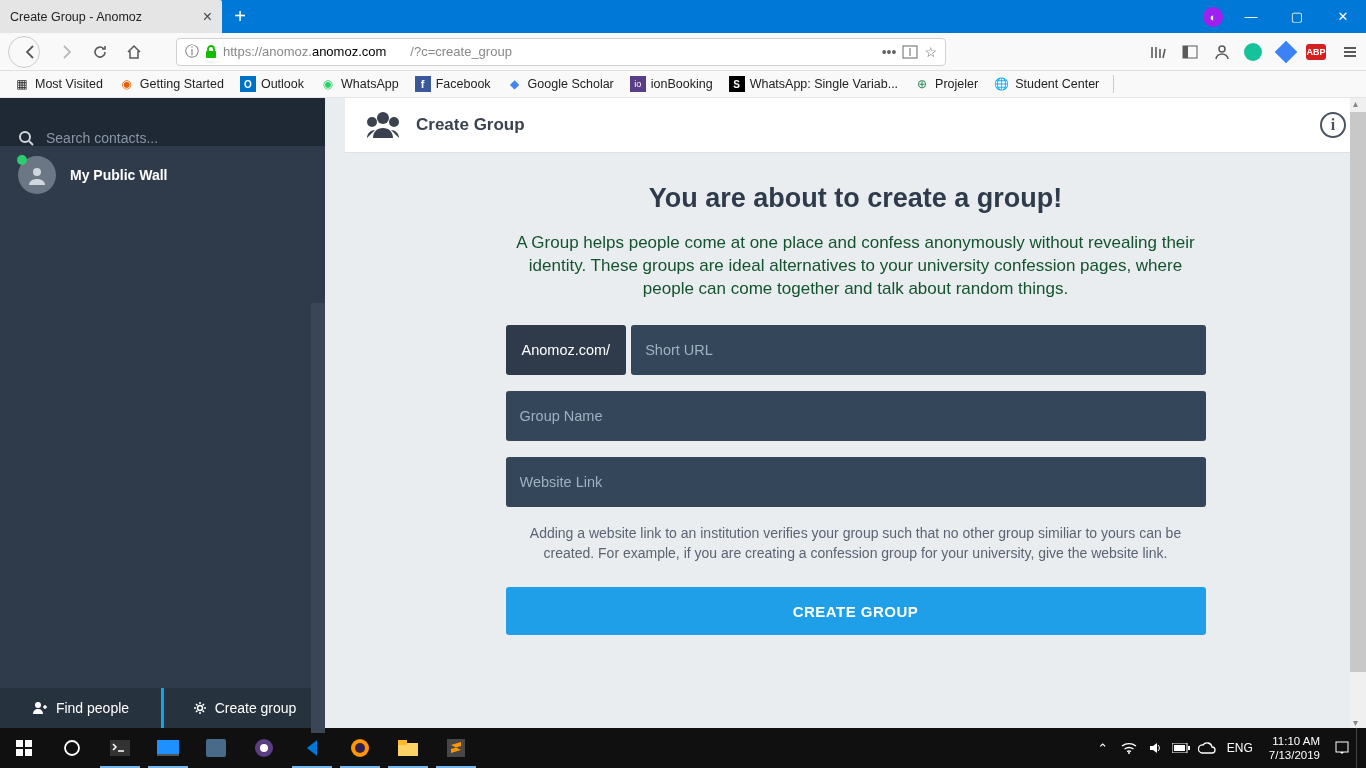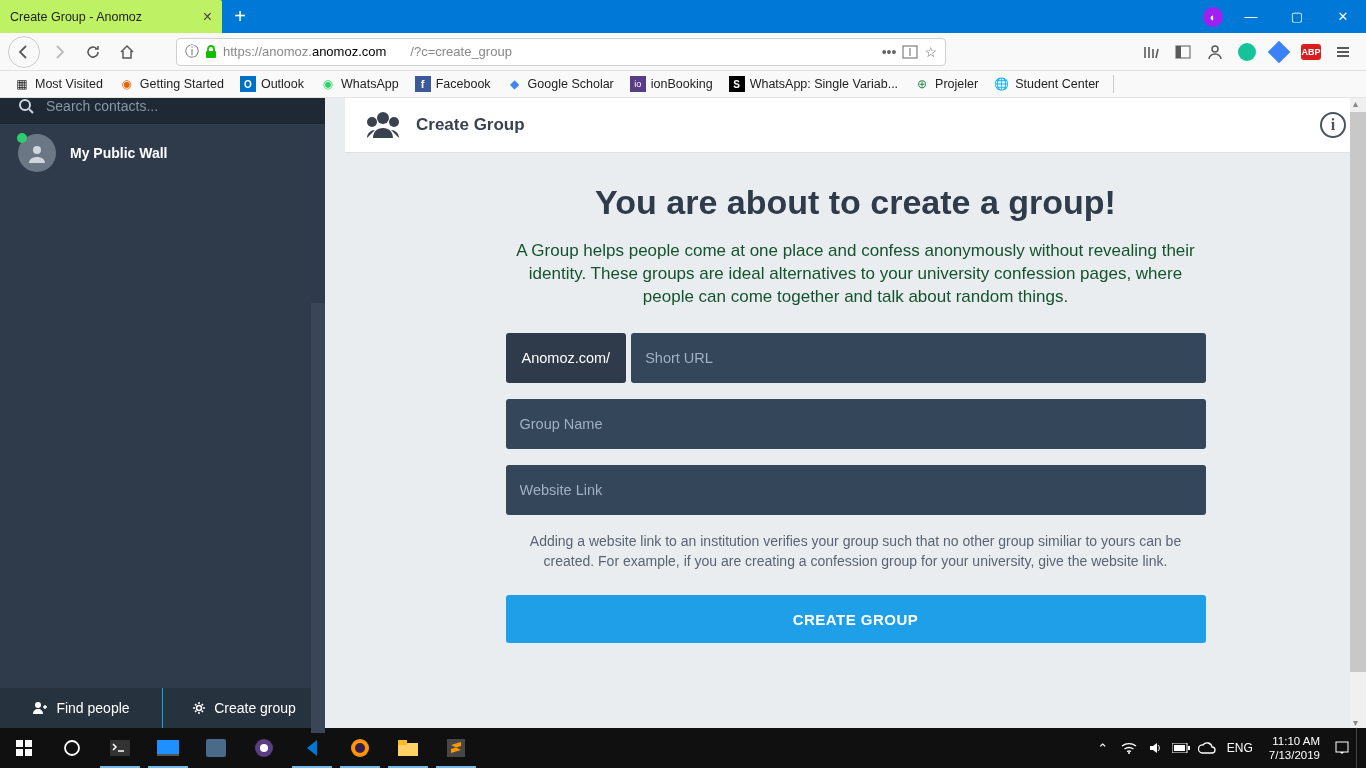--- a/index.html
+++ b/index.html
@@ -1,31 +1,31 @@
 <!DOCTYPE html>
 <html><head>
 <meta charset="utf-8">
 <style>
 * { margin: 0; padding: 0; box-sizing: border-box; font-family: "Segoe UI", Arial, sans-serif; }
 html, body { width: 1366px; height: 768px; overflow: hidden; background: #fff; }
 
 
 .titlebar { height: 33px; background: #0078d7; display: flex; align-items: stretch; }
-.tab { width: 222px; background: #bef264; display: flex; align-items: center; padding: 0 10px; gap: 8px; position: relative; border-top-right-radius: 2px; }
+.tab { width: 222px; background: #e5e5e5; display: flex; align-items: center; padding: 0 10px; gap: 8px; position: relative; border-top-right-radius: 2px; }
 .tab-title { font-size: 12.5px; color: #222; flex: 1; white-space: nowrap; overflow: hidden; text-overflow: ellipsis; }
 .tab-close { font-size: 16px; color: #444; cursor: pointer; }
 .tab-new { width: 36px; display: flex; align-items: center; justify-content: center; color: #fff; font-size: 20px; cursor: pointer; }
 .titlebar-spacer { flex: 1; }
 .title-ext { width: 30px; display: flex; align-items: center; justify-content: center; }
 .mask-icon { width: 20px; height: 20px; background: #a020f0; border-radius: 50%; display: flex; align-items: center; justify-content: center; color: #fff; font-size: 11px; }
 .win-btn { width: 46px; display: flex; align-items: center; justify-content: center; color: #fff; font-size: 13px; cursor: pointer; }
 
 
 .navbar { height: 38px; background: #f9f9fa; border-bottom: 1px solid #e0e0e0; display: flex; align-items: center; padding: 0 8px; gap: 4px; }
-.nav-btn { width: 30px; height: 30px; display: flex; align-items: center; justify-content: center; color: #5a5a5a; border-radius: 4px; cursor: pointer; }
+.nav-btn { width: 30px; height: 30px; display: flex; align-items: center; justify-content: flex-end; color: #5a5a5a; border-radius: 4px; cursor: pointer; }
 .nav-btn.disabled { color: #bbb; }
 .nav-btn.back { border: 1px solid #ccc; border-radius: 50%; width: 32px; height: 32px; }
 .urlbar { flex: 0 0 770px; height: 28px; margin-left: 30px; border: 1px solid #d0d0d0; border-radius: 4px; background: #fff; display: flex; align-items: center; padding: 0 8px; gap: 6px; font-size: 13px; color: #555; }
 .urlbar .proto { color: #888; }
 .urlbar .domain { color: #000; font-weight: 500; }
 .urlbar .path { color: #888; margin-left: 24px; }
 .urlbar-spacer { flex: 1; }
 .urlbar-icon { color: #666; font-size: 14px; }
 .lock { color: #12bc00; }
 .nav-right { margin-left: auto; display: flex; gap: 2px; }
@@ -43,42 +43,42 @@
 
 .page { display: flex; height: 630px; }
 
 
 .sidebar { width: 325px; background: #2f3b4b; color: #fff; display: flex; flex-direction: column; position: relative; }
 .profile { height: 100px; display: flex; align-items: center; padding: 0 25px; gap: 18px; cursor: pointer; }
 .avatar { width: 56px; height: 56px; border-radius: 50%; border: 2px solid #2ecc71; display: flex; align-items: center; justify-content: center; background: #3c4a5c; }
 .avatar-inner { width: 44px; height: 44px; border-radius: 50%; background: #6b7785; display: flex; align-items: center; justify-content: center; }
 .profile-name { font-size: 15px; font-weight: 600; flex: 1; }
 .profile-caret { font-size: 14px; }
-.search-row { height: 26px; background: #1f2936; display: flex; align-items: flex-start; padding: 0 18px; gap: 12px; }
+.search-row { height: 48px; background: #1f2936; display: flex; align-items: flex-end; padding: 0 18px; gap: 12px; }
 .search-row input { flex: 1; background: transparent; border: none; outline: none; color: #fff; font-size: 14px; }
 .search-row input::placeholder { color: #8a96a5; }
 .contact { display: flex; align-items: center; gap: 14px; padding: 10px 18px; cursor: pointer; }
 .contact .cavatar { width: 38px; height: 38px; border-radius: 50%; background: #6b7785; position: relative; display:flex; align-items:center; justify-content:center;}
 .contact .cavatar::after { content:''; position:absolute; top:-1px; left:-1px; width:10px; height:10px; background:#2ecc71; border-radius:50%; }
 .contact-name { font-size: 14px; font-weight: 600; }
 .sidebar-bottom { margin-top: auto; height: 40px; display: flex; background: #27323f; }
-.sb-btn { flex: 1; display: flex; align-items: center; justify-content: center; gap: 8px; font-size: 14px; cursor: pointer; border-right: 1px solid #0ea5e9; }
+.sb-btn { flex: 1; display: flex; align-items: center; justify-content: center; gap: 8px; font-size: 14px; cursor: pointer; border-right: 3px solid #0ea5e9; }
 .sb-btn:last-child { border-right: none; }
 .mini-scroll { position:absolute; right:0; top:205px; width:14px; height:430px; background:#3a4656; }
 .mini-scroll-left { position:absolute; right:-15px; top:0; width:15px; height:590px; background:#f0f0f0; }
 .mini-scroll-left::before{ content:'▴'; position:absolute; top:2px; left:2px; font-size:10px; color:#888;}
 .mini-scroll-left::after{ content:'▾'; position:absolute; bottom:2px; left:2px; font-size:10px; color:#888;}
 
 
 .main { flex: 1; background: #e9edf0; position: relative; padding-left: 20px; }
 .main-header { height: 55px; background: #fff; display: flex; align-items: center; padding: 0 20px; gap: 15px; border-bottom: 1px solid #e0e0e0; }
 .main-header h2 { font-size: 17px; font-weight: 600; color: #3a4250; }
 .info-circle { margin-left: auto; width: 26px; height: 26px; border: 2.5px solid #4a5360; border-radius: 50%; display: flex; align-items: center; justify-content: center; font-weight: bold; font-family: Georgia, serif; font-size: 16px; color: #4a5360; cursor: pointer; }
 .form-wrap { max-width: 760px; margin: 30px auto 0; padding: 0 30px; text-align: center; }
-.form-title { font-size: 34px; font-weight: 700; color: #2f3b4b; margin-bottom: 18px; }
+.form-title { font-size: 27px; font-weight: 700; color: #2f3b4b; margin-bottom: 18px; }
 .form-desc { font-size: 17px; color: #14532d; line-height: 1.35; margin-bottom: 24px; }
 .row { display: flex; gap: 5px; margin-bottom: 16px; }
 .prefix { background: #2f3b4b; color: #fff; padding: 0 16px; height: 50px; display: flex; align-items: center; font-size: 14.5px; border-radius: 3px; }
 .input { flex: 1; height: 50px; background: #33465a; border: none; border-radius: 3px; padding: 0 14px; color: #fff; font-size: 14.5px; outline: none; }
 .input::placeholder { color: #9fb0c0; }
 .hint { font-size: 14px; color: #5a6472; margin: 12px 0 24px; line-height: 1.45; }
 .submit { width: 100%; height: 48px; background: #1e9fe8; color: #fff; border: none; border-radius: 3px; font-size: 15px; font-weight: 600; letter-spacing: 0.5px; cursor: pointer; }
 .main-scroll { position:absolute; right:0; top:0; width:16px; height:100%; background:#f0f0f0;}
 .main-scroll-thumb{ position:absolute; top:14px; width:16px; height:560px; background:#c8c8c8;}
 .main-scroll::before{content:'▴'; position:absolute; top:0px; left:3px; font-size:10px; color:#888;}

